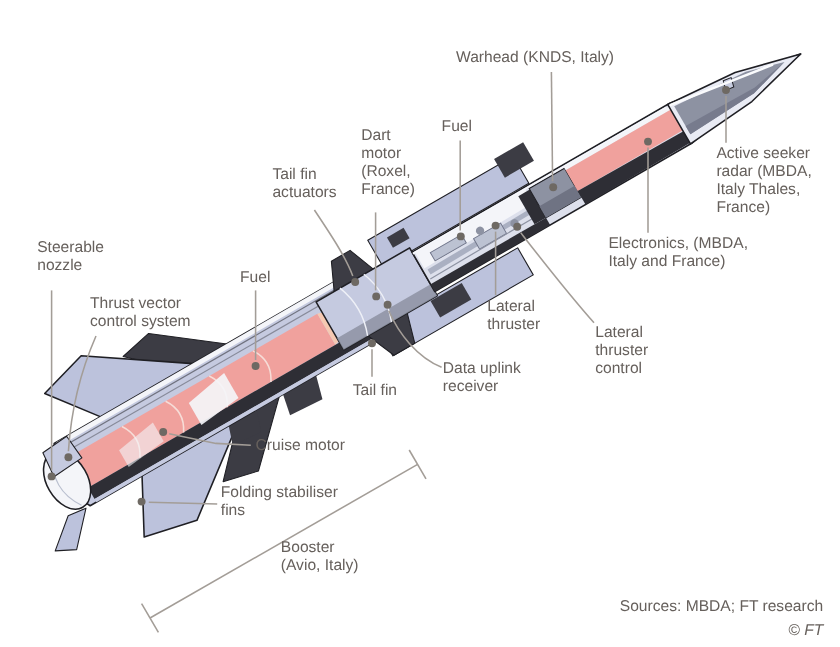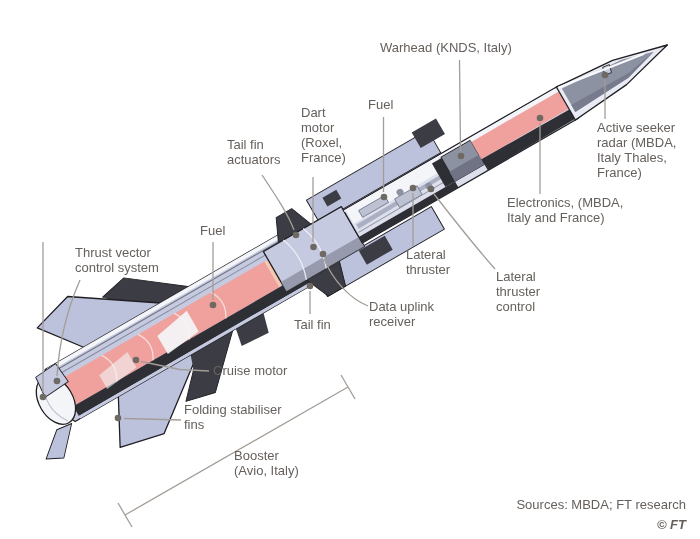--- a/index.html
+++ b/index.html
@@ -15,21 +15,21 @@
     font-family:"Liberation Sans","DejaVu Sans",sans-serif;
   }
   .stage svg{position:absolute;left:0;top:0;}
   .lbl{
     position:absolute;color:var(--c-text);font-size:13px;line-height:15px;
     white-space:pre-line;letter-spacing:0px;
   }
   .footer-line{
     position:absolute;right:14px;color:var(--c-text);font-size:13px;text-align:right;margin-left:32px;
   }
-  .footer-copy{font-style:italic;font-weight:bold;}
+  .footer-copy{font-style:italic;}
   .f-lav{fill:var(--c-lavender)} .f-lav2{fill:var(--c-lavender2)}
   .f-pink{fill:var(--c-pink)} .f-peach{fill:var(--c-peach)}
   .f-dark{fill:var(--c-dark)} .f-dark2{fill:var(--c-dark2)}
   .f-metal{fill:var(--c-metal)} .f-metal2{fill:var(--c-metal2)}
   .f-pale{fill:var(--c-pale)} .f-white{fill:var(--c-white)}
   .oln{stroke:var(--c-outline);stroke-width:1.3;stroke-linejoin:round}
   .oln-thin{stroke:var(--c-outline);stroke-width:0.9;stroke-linejoin:round}
   .leader{stroke:var(--c-leader);stroke-width:1.3;fill:none}
   .dot{fill:var(--c-dot)}
 </style>
@@ -198,20 +198,22 @@
       </g>
 
       <g>
         <path class="leader" d="M348,387 L125,515"></path>
         <path class="leader" d="M341,375 L355,399"></path>
         <path class="leader" d="M118,503 L132,527"></path>
       </g>
     </g>
   </svg>
 
+  <div class="lbl" style="left:31px;top:198px">Steerable
+nozzle</div>
   <div class="lbl" style="left:75px;top:245px">Thrust vector
 control system</div>
   <div class="lbl" style="left:200px;top:223px">Fuel</div>
   <div class="lbl" style="left:213px;top:363px">Cruise motor</div>
   <div class="lbl" style="left:184px;top:402px">Folding stabiliser
 fins</div>
   <div class="lbl" style="left:234px;top:448px">Booster
 (Avio, Italy)</div>
   <div class="lbl" style="left:294px;top:317px">Tail fin</div>
   <div class="lbl" style="left:301px;top:105px">Dart

